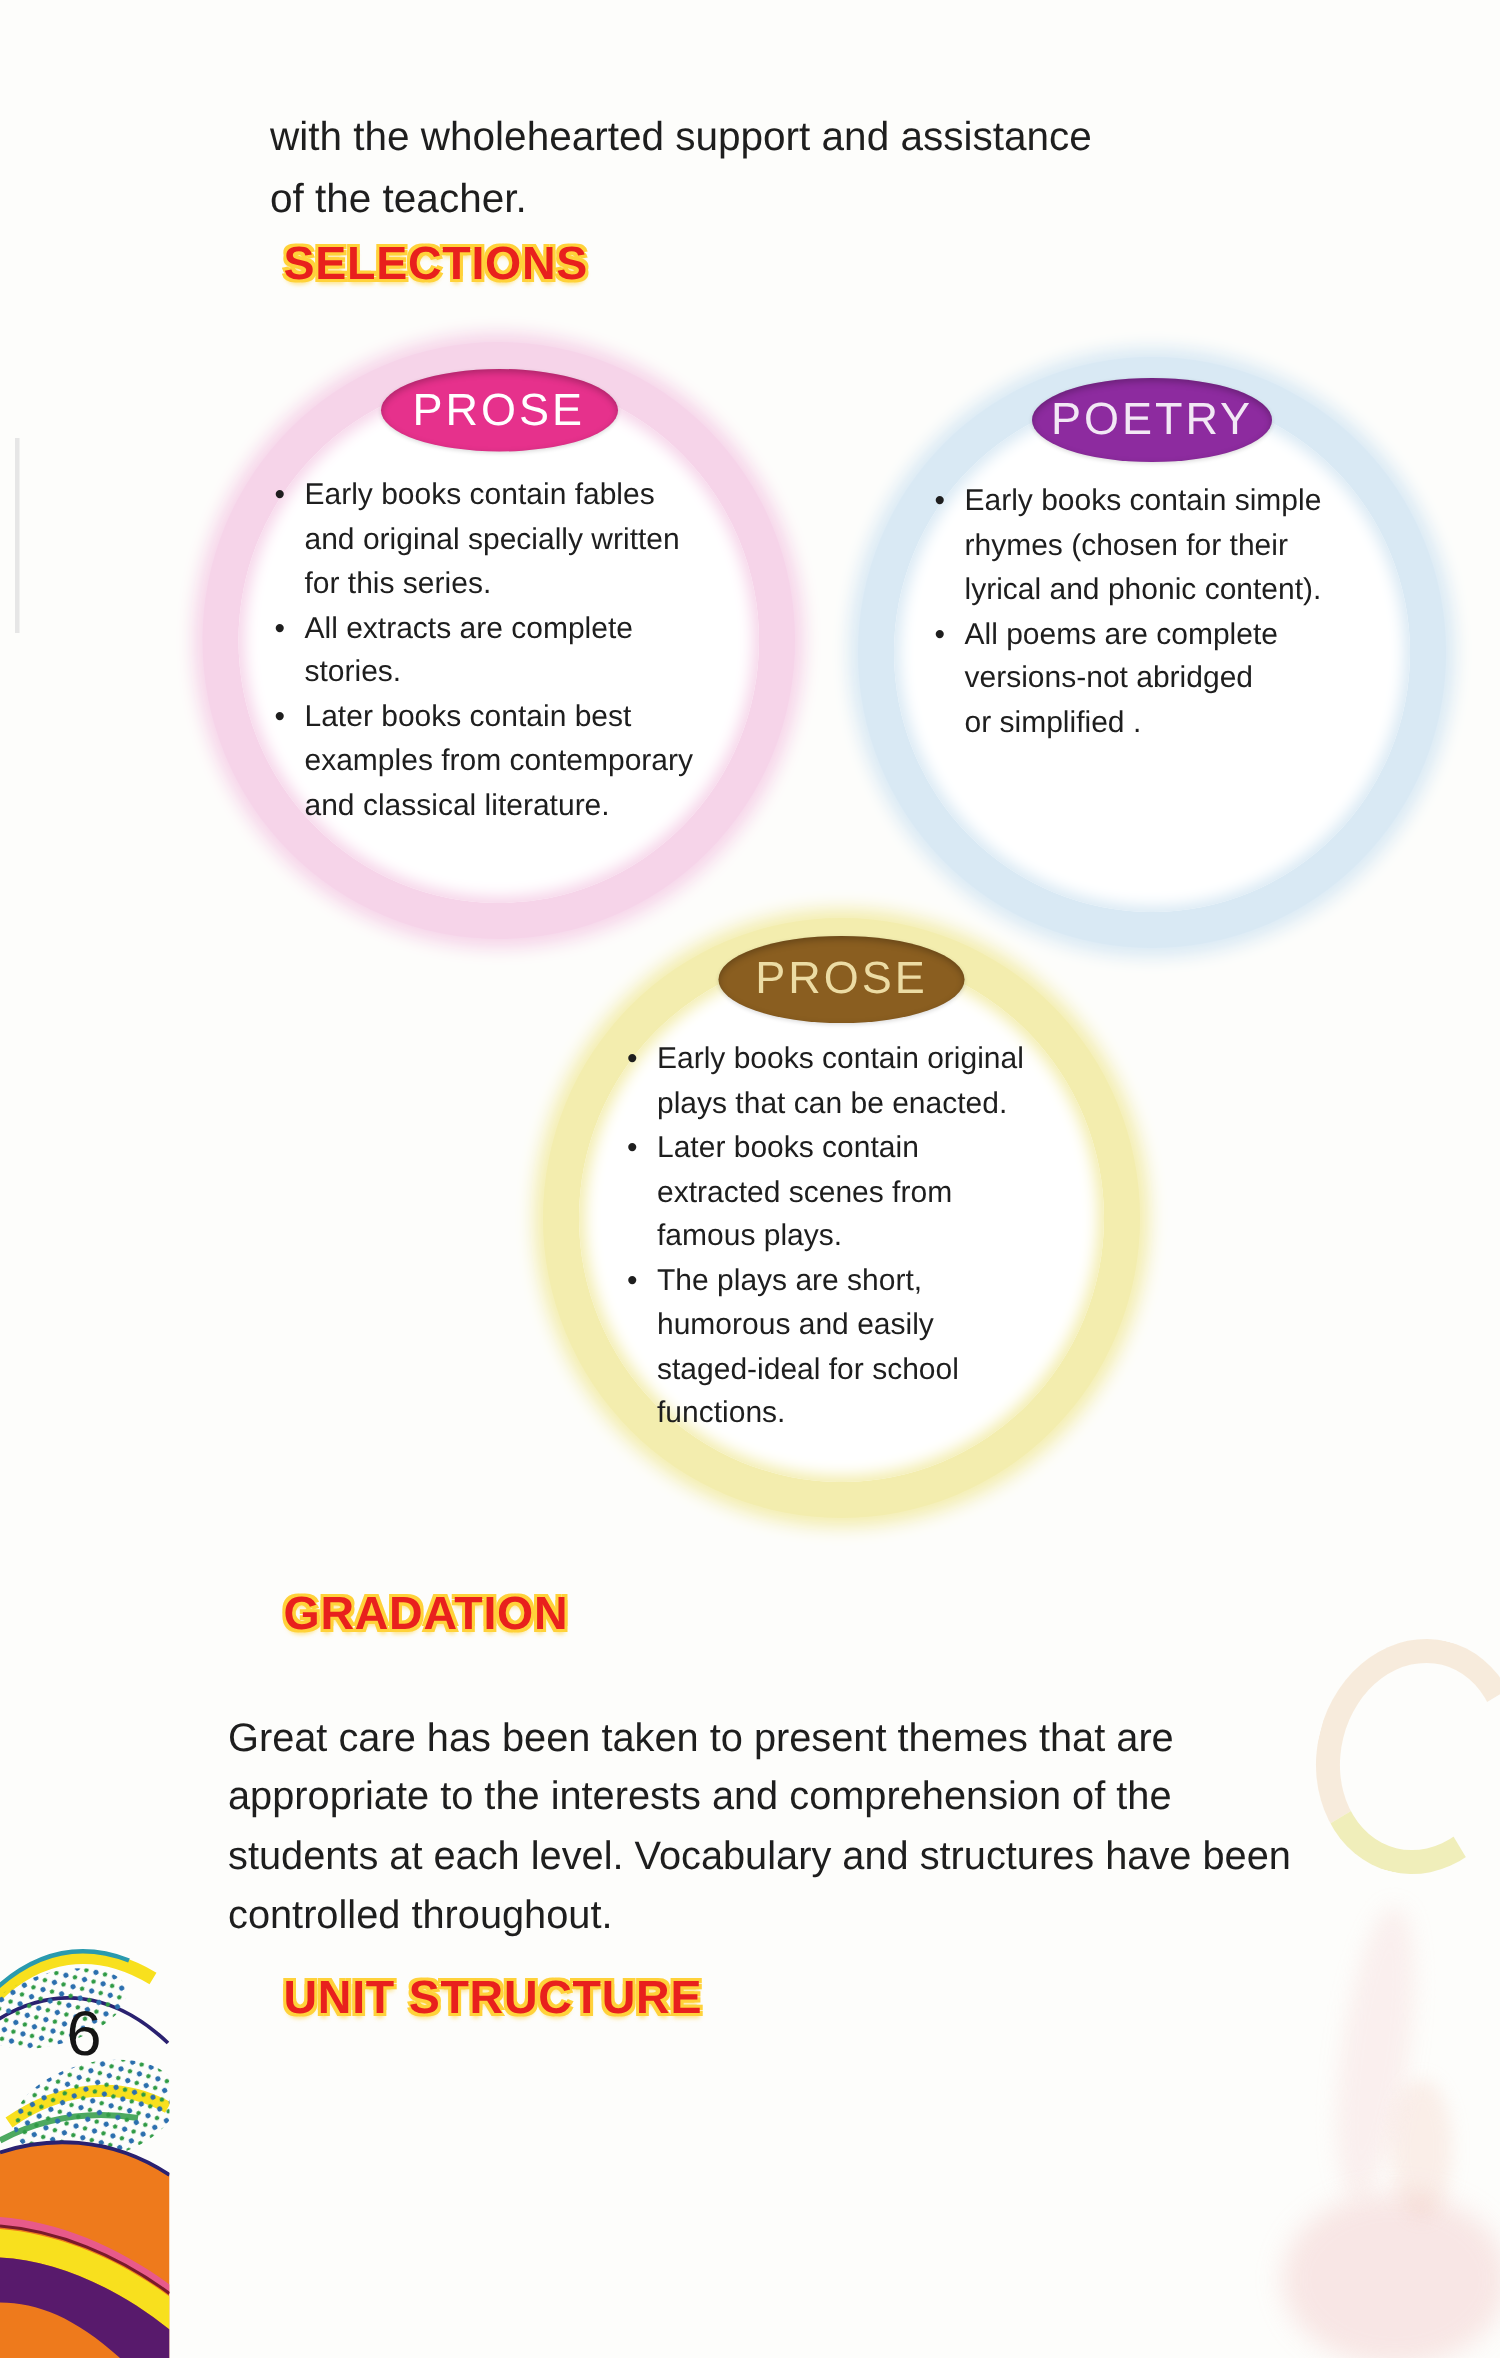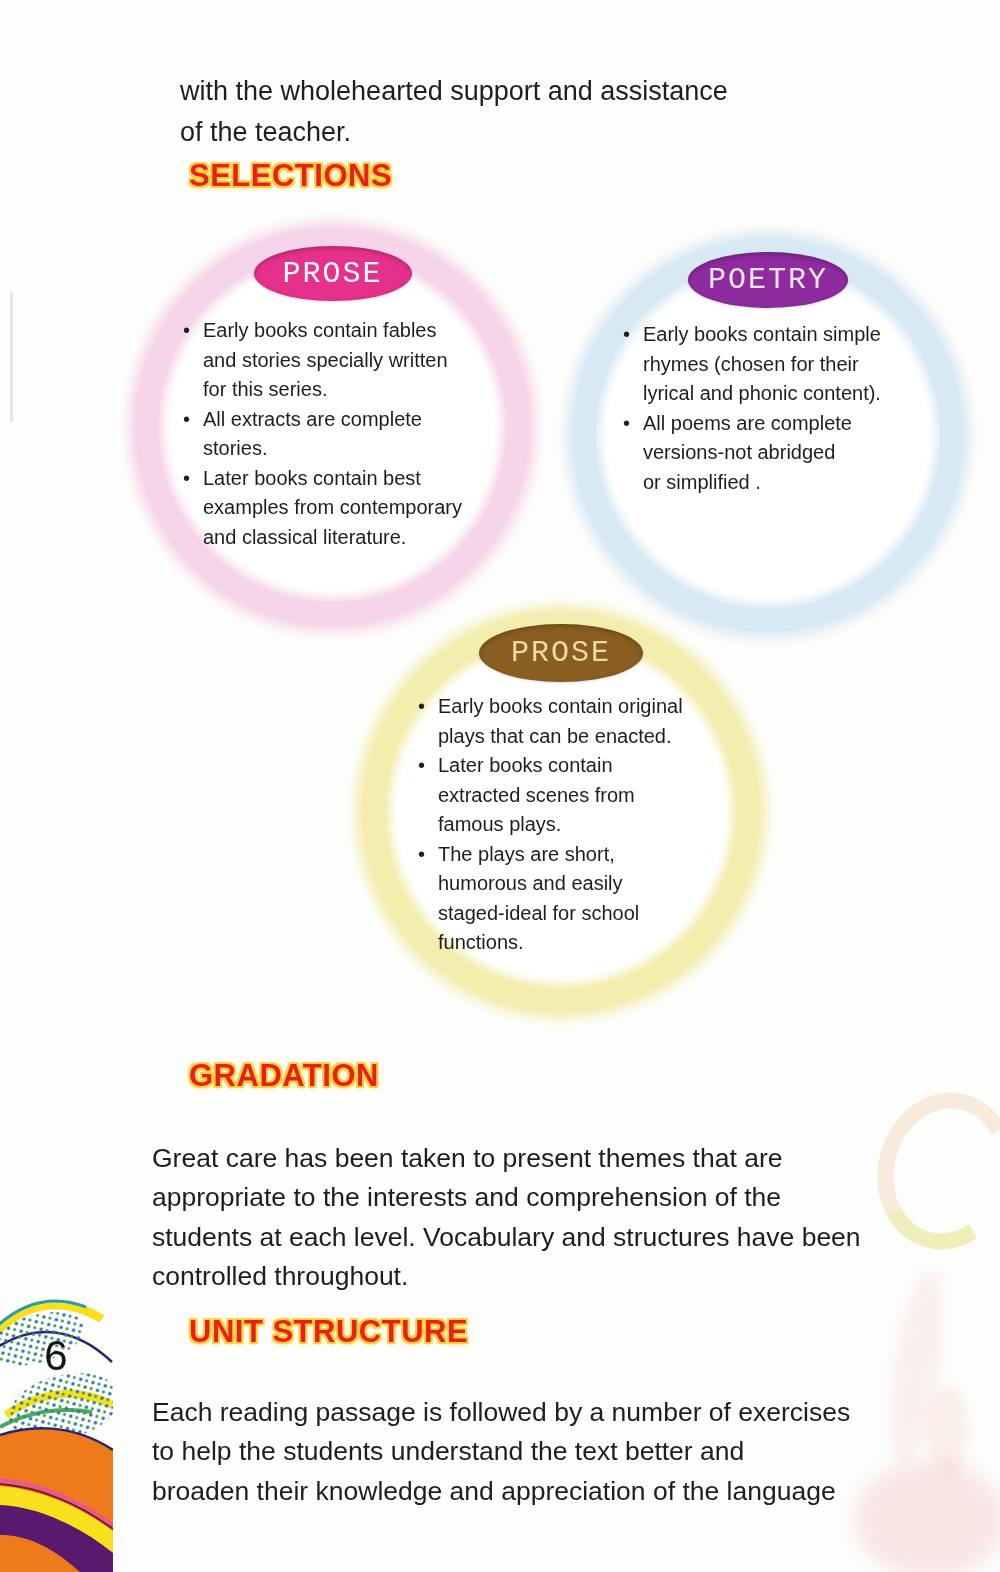--- a/index.html
+++ b/index.html
@@ -40,21 +40,21 @@
     border:24px solid var(--c);
     box-shadow:0 0 12px 6px var(--c), inset 0 0 10px 4px var(--c);
   }
   .prose {--c:var(--prose-ring); left:135px;top:228px;width:395px;height:398px;}
   .poetry{--c:var(--poetry-ring);left:572px;top:238px;width:392px;height:394px;}
   .drama {--c:var(--drama-ring); left:362px;top:612px;width:398px;height:400px;}
   .badge{
     position:absolute;left:50%;transform:translateX(-50%);
     display:flex;align-items:center;justify-content:center;
     border-radius:50%;
-    font-family:Liberation Mono, monospace;font-size:30px;letter-spacing:2px;
+    font-family:Liberation Sans, sans-serif;font-size:30px;letter-spacing:2px;
     box-shadow:0 2px 5px rgba(0,0,0,.25) inset, 0 1px 3px rgba(0,0,0,.15);
   }
   .prose  .badge{top:-6px; width:158px;height:55px;background:var(--prose-badge); color:var(--badge-text-light);}
   .poetry .badge{top:-10px;width:160px;height:56px;background:var(--poetry-badge);color:var(--poetry-badge-text);}
   .drama  .badge{top:-12px;width:164px;height:58px;background:var(--drama-badge); color:var(--drama-badge-text);}
   .circle ul{
     position:absolute;list-style:none;margin:0;padding:0;
     font-size:20px;line-height:29.5px;color:var(--text);
   }
   .prose  ul{left:24px;top:64px;width:330px;}
@@ -92,21 +92,21 @@
 of the teacher.</p>
 
   <h2 class="red-heading h-selections">SELECTIONS</h2>
 
   <div class="circle prose">
     <div class="badge">
       <span>PROSE</span>
     </div>
     <ul>
       <li>Early books contain fables
-and stories specially written
+and original specially written
 for this series.</li>
       <li>All extracts are complete
 stories.</li>
       <li>Later books contain best
 examples from contemporary
 and classical literature.</li>
     </ul>
   </div>
 
   <div class="circle poetry">
@@ -140,23 +140,20 @@
     </ul>
   </div>
 
   <h2 class="red-heading h-gradation">GRADATION</h2>
   <p class="body-par p-gradation">Great care has been taken to present themes that are
 appropriate to the interests and comprehension of the
 students at each level. Vocabulary and structures have been
 controlled throughout.</p>
 
   <h2 class="red-heading h-unit">UNIT STRUCTURE</h2>
-  <p class="body-par p-unit">Each reading passage is followed by a number of exercises
-to help the students understand the text better and
-broaden their knowledge and appreciation of the language</p>
 
   <div class="page-number">6</div>
 
   <svg class="corner" width="113" height="287" viewBox="0 0 113 287" aria-hidden="true">
     <defs>
       <pattern id="dotsA" width="9" height="9" patternUnits="userSpaceOnUse" patternTransform="rotate(-16)">
         <circle cx="2.2" cy="2.2" r="1.7" fill="#2b6fae"></circle>
         <circle cx="6.6" cy="6.6" r="1.5" fill="#2e9a44"></circle>
       </pattern>
     </defs>

